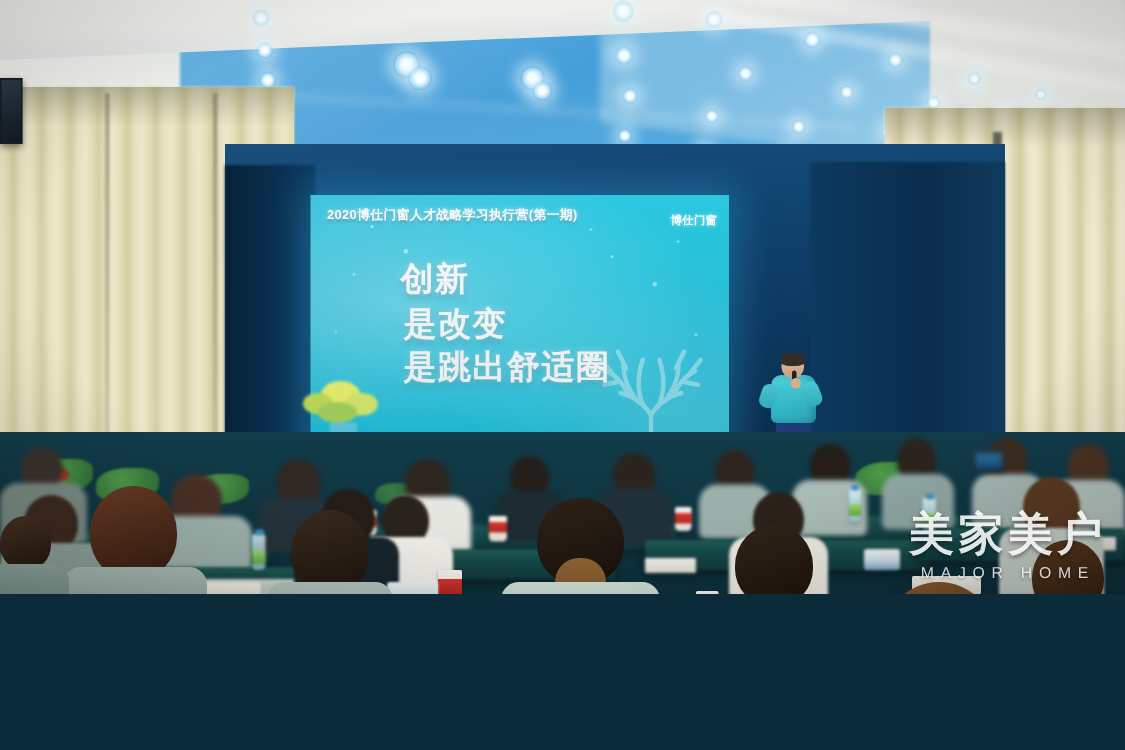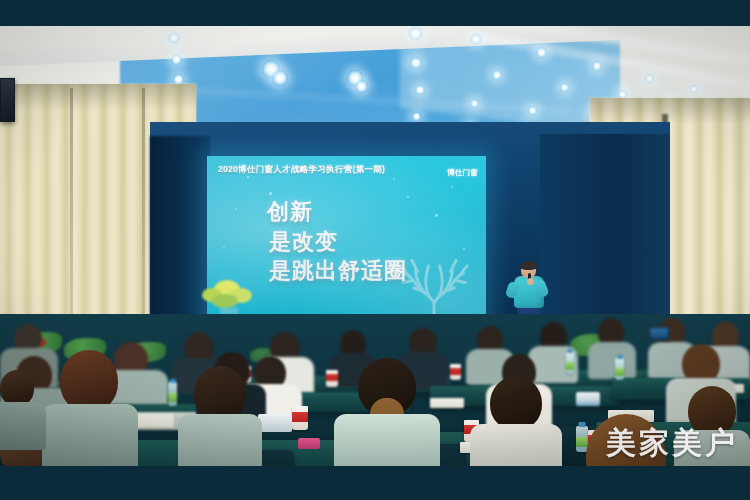--- a/index.html
+++ b/index.html
@@ -5,23 +5,22 @@
   * { box-sizing: border-box; margin: 0; padding: 0; }
   html, body {
     width: 750px; height: 500px;
     overflow: hidden;
     background: #0b2a3a;
     font-family: "Liberation Sans", sans-serif;
   }
 
   #scene {
     position: relative;
-    width: 750px; height: 440px;
+    width: 750px; height: 396px;
     overflow: hidden;
-    margin-top: 26px;
   }
 
   
   .ceiling {
     position: absolute; left: 0; top: 0; width: 750px; height: 132px;
     background:
       linear-gradient(105deg,
         #f2f2ee 0%,
         #eceee9 16%,
         #dfe7ea 26%,
@@ -704,15 +703,16 @@
 
   <div class="person" style="left:0px;top:344px;width:44px;height:76px;">
     <div class="p-head" style="left:0px;top:0;width:34px;height:36px;background:linear-gradient(160deg,#4a3524,#23160c);"></div>
     <div class="p-body" style="left:-10px;top:32px;width:56px;height:48px;background:linear-gradient(180deg,#91a8a0,#6d857d);"></div>
   </div>
 
   <div class="vignette"></div>
 
   <div class="watermark">
     <div class="wm-cn">美家美户</div>
+    <div class="wm-en">MAJOR HOME</div>
   </div>
 
 </div>
 
 </body></html>

